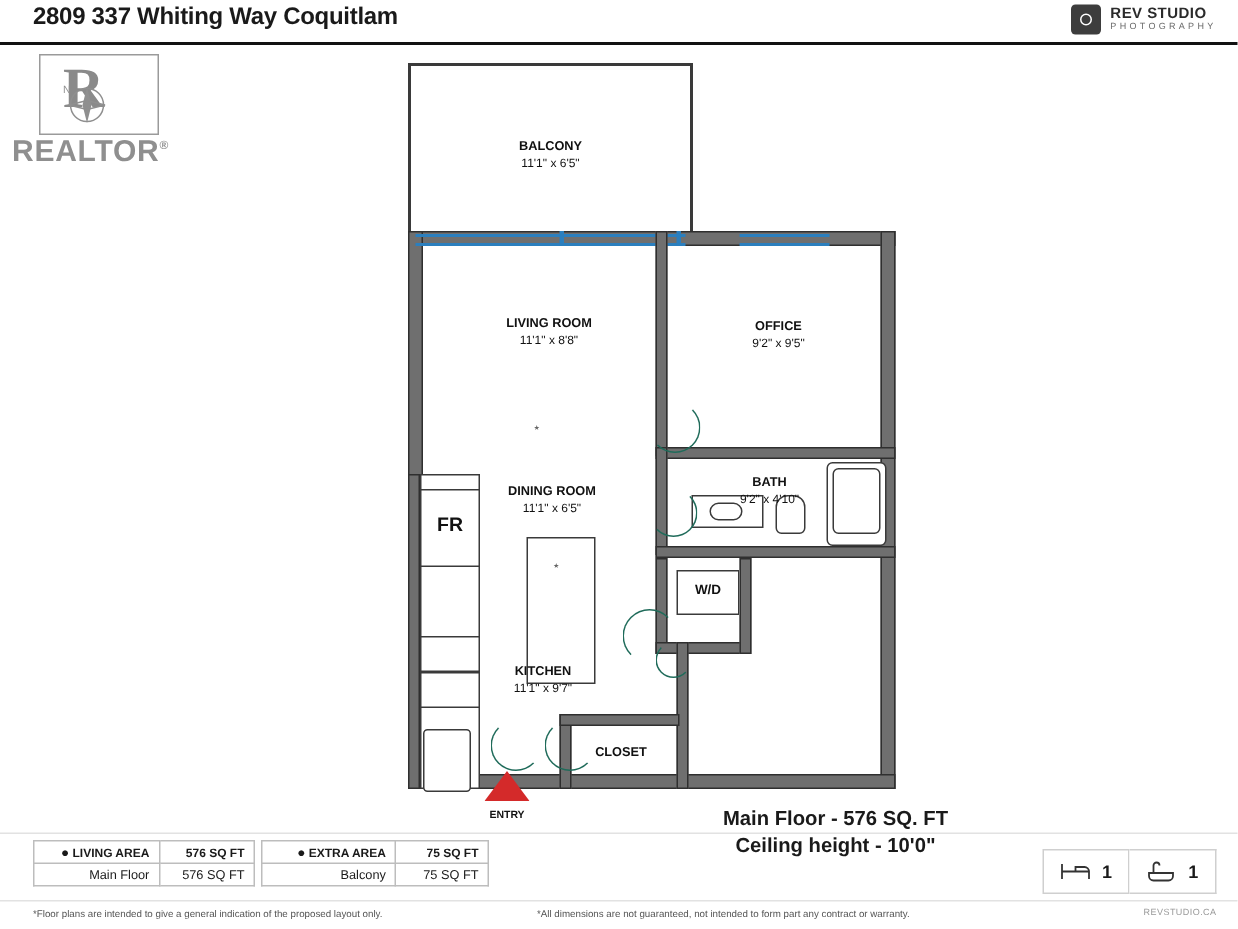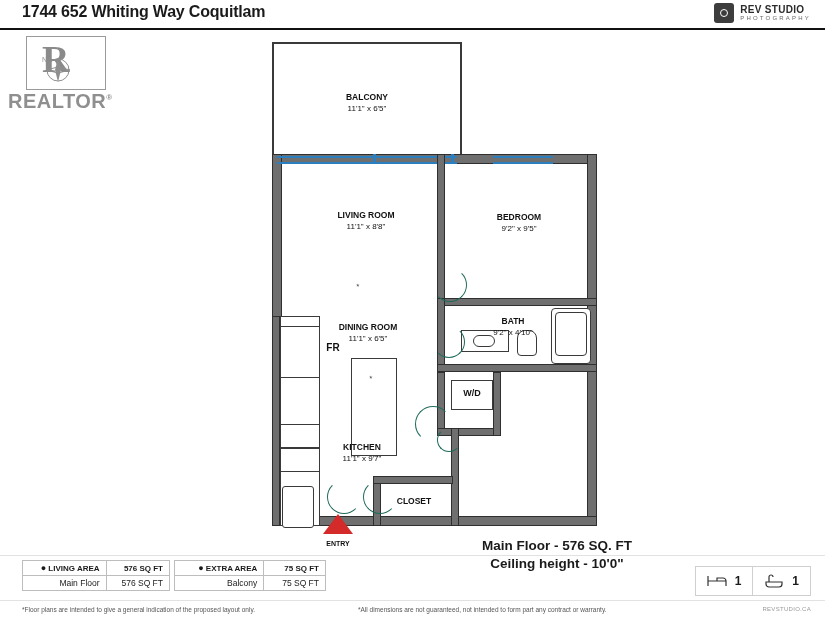--- a/index.html
+++ b/index.html
@@ -100,21 +100,21 @@
 
   .divider-bottom{position:absolute;left:0;top:600px;width:825px;height:1px;background:#e2e2e2;}
   .divider-top{position:absolute;left:0;top:555px;width:825px;height:1px;background:#e2e2e2;}
 </style>
 </head>
 <body>
 
 <div class="page">
 
   <div class="header">
-    <div class="header-title">1744 652 Whiting Way Coquitlam</div>
+    <div class="header-title">2809 337 Whiting Way Coquitlam</div>
     <div class="brand">
       <div class="brand-icon"></div>
       <div class="brand-text">
         <div class="brand-name">REV STUDIO</div>
         <div class="brand-sub">PHOTOGRAPHY</div>
       </div>
     </div>
   </div>
 
   <div class="realtor">
@@ -196,40 +196,40 @@
 
     <div class="room-lbl" style="left:62px;top:56px;width:100px;">
       <span>BALCONY</span><br>
       <span class="dim">11'1" x 6'5"</span>
     </div>
     <div class="room-lbl" style="left:56px;top:174px;width:110px;">
       <span>LIVING ROOM</span><br>
       <span class="dim">11'1" x 8'8"</span>
     </div>
     <div class="room-lbl" style="left:212px;top:176px;width:104px;">
-      <span>BEDROOM</span><br>
+      <span>OFFICE</span><br>
       <span class="dim">9'2" x 9'5"</span>
     </div>
     <div class="room-lbl" style="left:58px;top:286px;width:110px;">
       <span>DINING ROOM</span><br>
       <span class="dim">11'1" x 6'5"</span>
     </div>
     <div class="room-lbl" style="left:208px;top:280px;width:100px;">
       <span>BATH</span><br>
       <span class="dim">9'2" x 4'10"</span>
     </div>
     <div class="room-lbl" style="left:52px;top:406px;width:110px;text-align:center;">
       <span>KITCHEN</span><br>
       <span class="dim">11'1" x 9'7"</span>
     </div>
     <div class="room-lbl" style="left:124px;top:460px;width:70px;">
       <span>CLOSET</span>
     </div>
 
-    <div class="room-lbl" style="left:24px;top:306px;width:42px;font-size:10px;padding-left:33px;">FR</div>
+    <div class="room-lbl" style="left:24px;top:306px;width:42px;font-size:13px;">FR</div>
     <div class="room-lbl" style="left:196px;top:352px;width:42px;font-size:9px;">W/D</div>
     <div class="room-lbl" style="left:60px;top:504px;width:46px;font-size:7px;">ENTRY</div>
   </div>
 
   <div class="summary">
     <div>Main Floor - 576 SQ. FT</div>
     <div>Ceiling height - 10'0"</div>
   </div>
 
   <div class="divider-top"></div>

